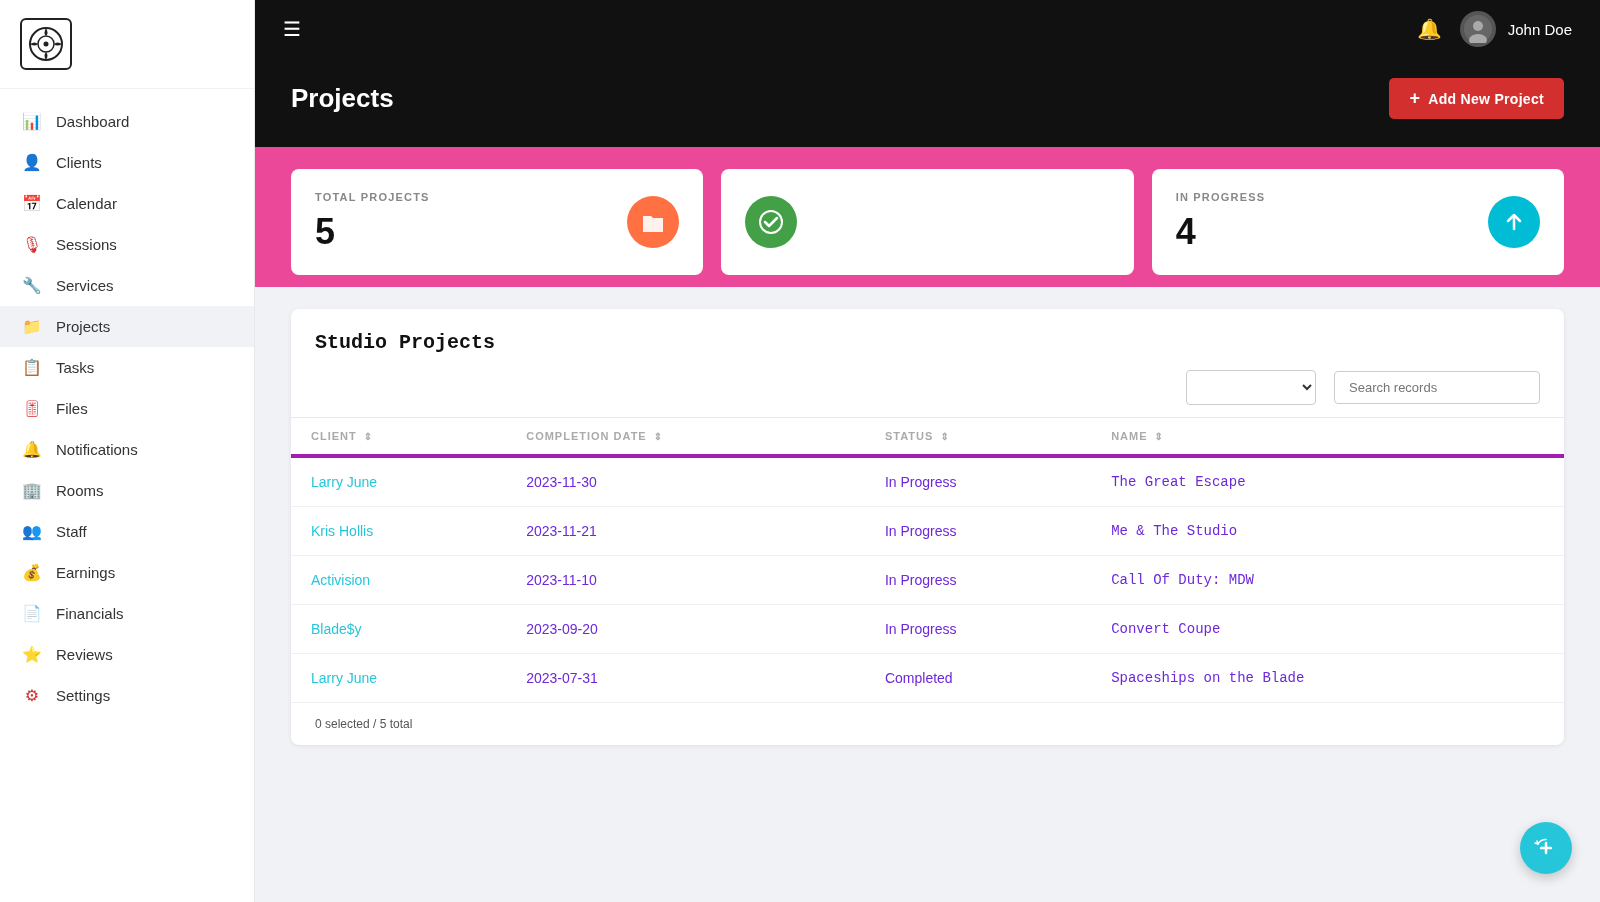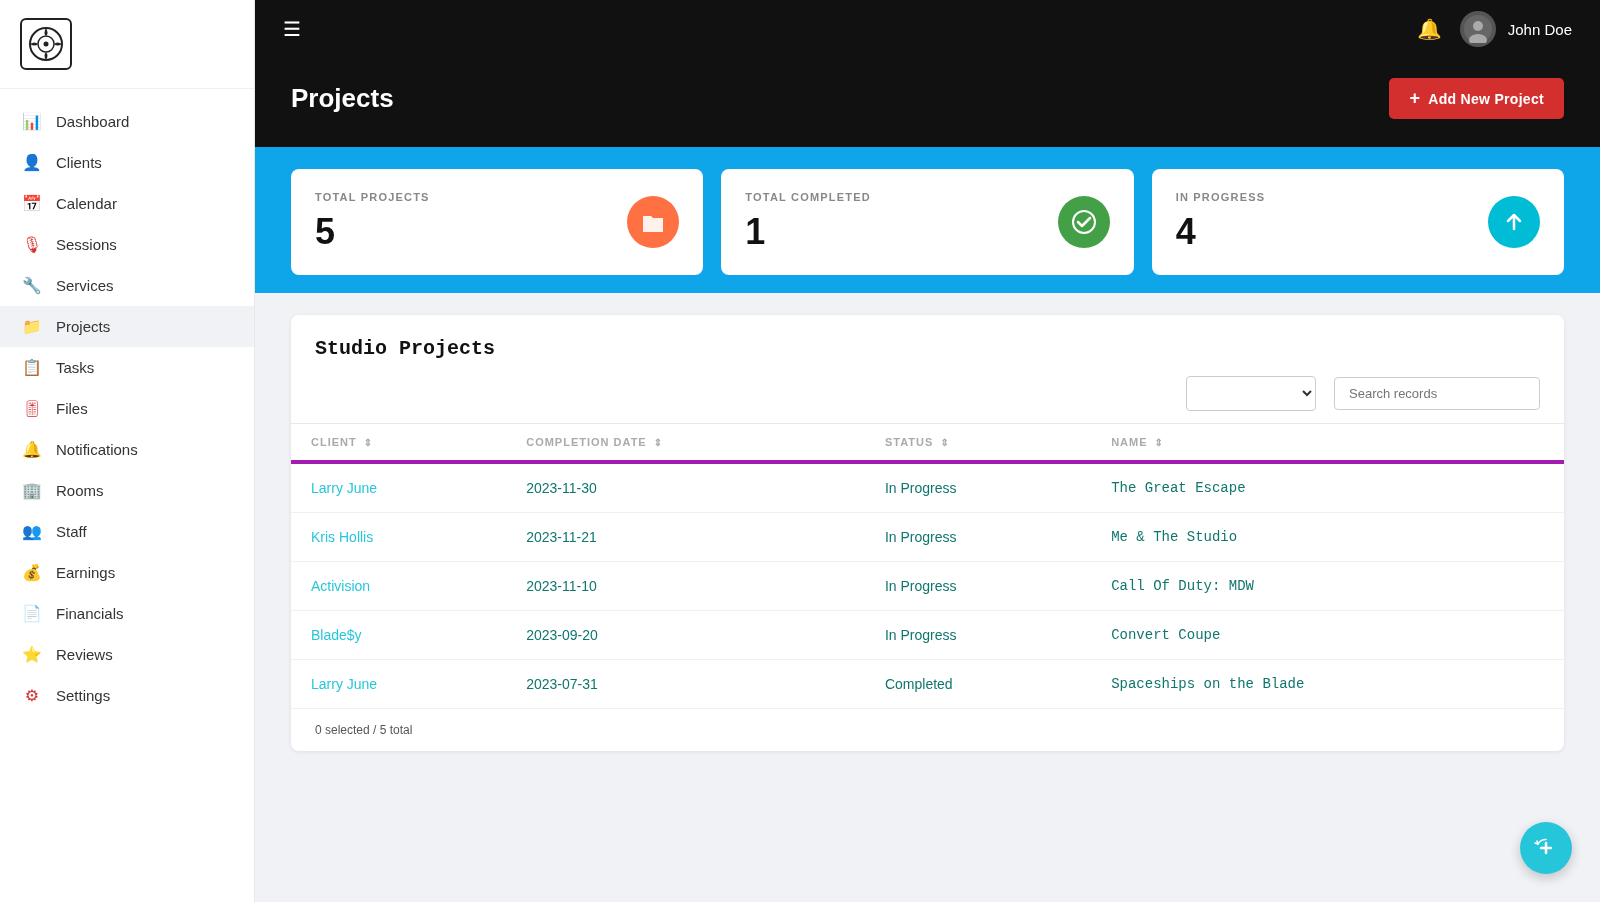--- a/index.html
+++ b/index.html
@@ -121,22 +121,22 @@
       gap: 8px;
       font-weight: 600;
       letter-spacing: 0.3px;
     }
     .add-btn .plus-icon { font-size: 18px; font-weight: bold; }
 
     
     .stats-row {
       display: flex;
       gap: 18px;
-      padding: 22px 36px 18px;
-      background: #0ea5e9;
+      padding: 22px 36px 12px;
+      background: #ec4899;
     }
     .stat-card {
       flex: 1;
       background: #fff;
       border-radius: 8px;
       padding: 22px 24px;
       display: flex;
       align-items: center;
       justify-content: space-between;
     }
@@ -205,21 +205,21 @@
       padding: 12px 20px;
       font-size: 11px;
       font-weight: 700;
       color: #aaa;
       letter-spacing: 1px;
       text-transform: uppercase;
     }
     thead th .sort-icon { color: #aaa; font-size: 10px; margin-left: 3px; }
     tbody tr { border-bottom: 1px solid #f0f0f0; cursor: pointer; }
     tbody tr:last-child { border-bottom: none; }
-    tbody td { padding: 16px 20px; font-size: 14px; color: #0f766e; }
+    tbody td { padding: 16px 20px; font-size: 14px; color: #6d28d9; }
     tbody td.client-cell { color: #26c6da; font-weight: 500; }
     tbody td.name-cell { font-family: 'Courier New', monospace; }
 
     .table-footer { padding: 14px 24px; font-size: 12px; color: #555; border-top: 1px solid #f0f0f0; }
 
     
     .fab {
       position: fixed;
       bottom: 28px;
       right: 28px;
@@ -353,24 +353,20 @@
           <div class="stat-label">TOTAL PROJECTS</div>
           <div class="stat-value">5</div>
         </div>
         <div class="stat-icon orange">
           <svg width="26" height="26" viewBox="0 0 26 26" fill="none">
             <path d="M3 7h8l2 2h10v14H3V7z" fill="white" opacity="0.9"></path>
           </svg>
         </div>
       </div>
       <div class="stat-card">
-        <div>
-          <div class="stat-label">TOTAL COMPLETED</div>
-          <div class="stat-value">1</div>
-        </div>
         <div class="stat-icon green">
           <svg width="26" height="26" viewBox="0 0 26 26" fill="none">
             <circle cx="13" cy="13" r="11" stroke="white" stroke-width="2" fill="none"></circle>
             <path d="M7 13l4 4 8-8" stroke="white" stroke-width="2.5" stroke-linecap="round" stroke-linejoin="round"></path>
           </svg>
         </div>
       </div>
       <div class="stat-card">
         <div>
           <div class="stat-label">IN PROGRESS</div>

